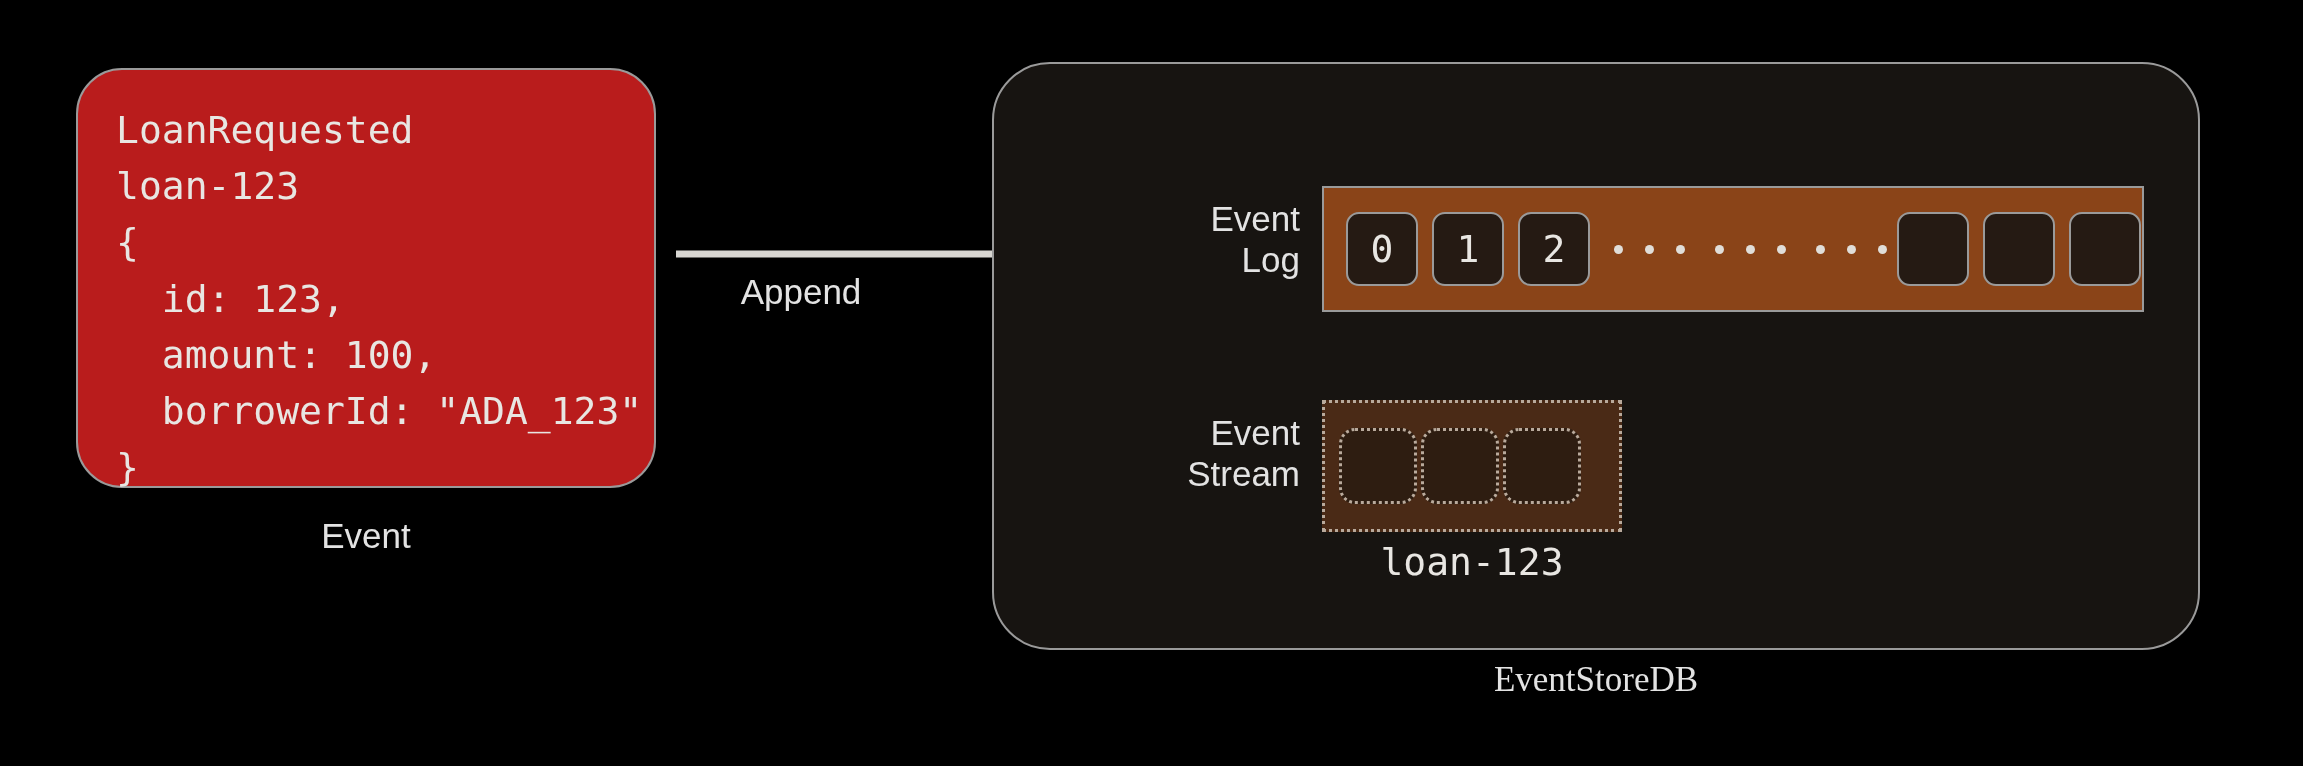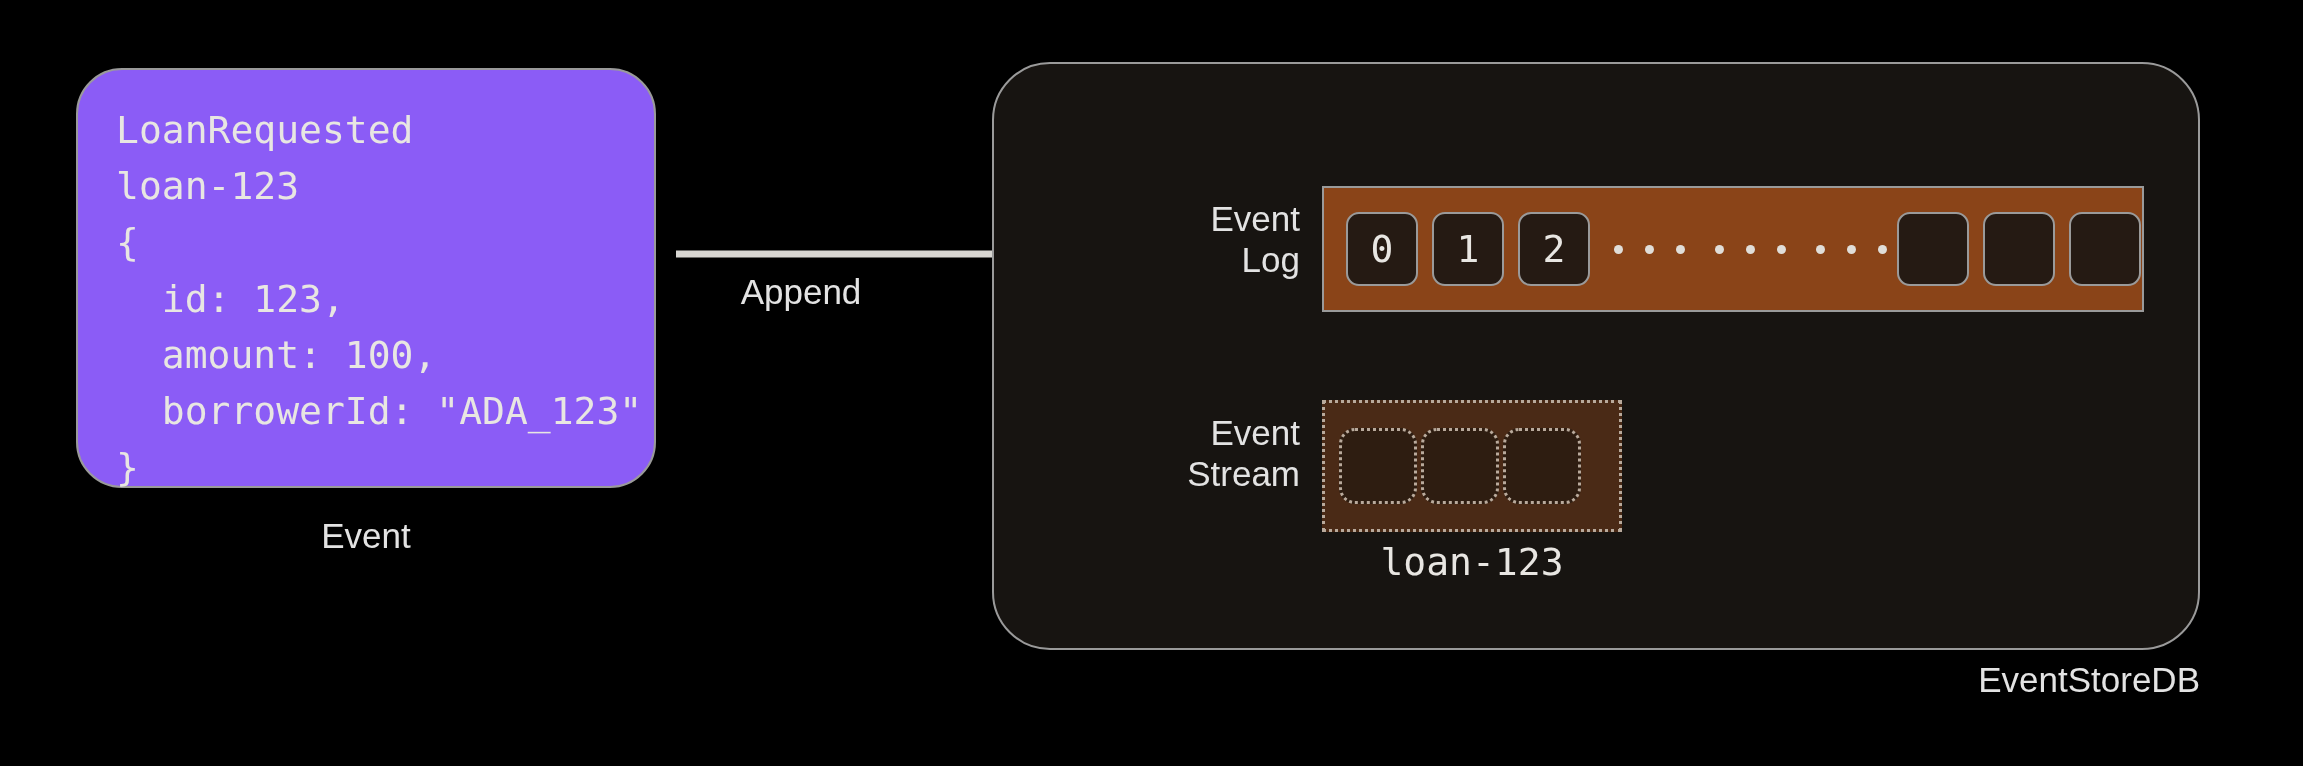--- a/index.html
+++ b/index.html
@@ -19,21 +19,21 @@
     overflow: hidden;
   }
 
   
   .event-card {
     position: absolute;
     left: 76px;
     top: 68px;
     width: 580px;
     height: 420px;
-    background: #8b5cf6;
+    background: #b91c1c;
     border: 2px solid #9a9a9a;
     border-radius: 46px;
     box-sizing: border-box;
   }
   .event-code {
     position: absolute;
     left: 38px;
     top: 32px;
     margin: 0;
     font-family: "DejaVu Sans Mono", "Liberation Mono", monospace;
@@ -84,24 +84,24 @@
     background: #171411;
     border: 2px solid #9a9a9a;
     border-radius: 58px;
     box-sizing: border-box;
   }
   .esdb-label {
     position: absolute;
     left: 992px;
     top: 660px;
     width: 1208px;
-    text-align: right;
-    font-size: 35px;
-    color: #e3e3e3;
-    font-family: Liberation Sans, sans-serif;
+    text-align: center;
+    font-size: 35px;
+    color: #e3e3e3;
+    font-family: Liberation Serif, serif;
   }
 
   
   .row-label {
     position: absolute;
     text-align: right;
     font-size: 35px;
     line-height: 1.18;
     color: #e3e3e3;
     font-family: "Liberation Sans", sans-serif;

